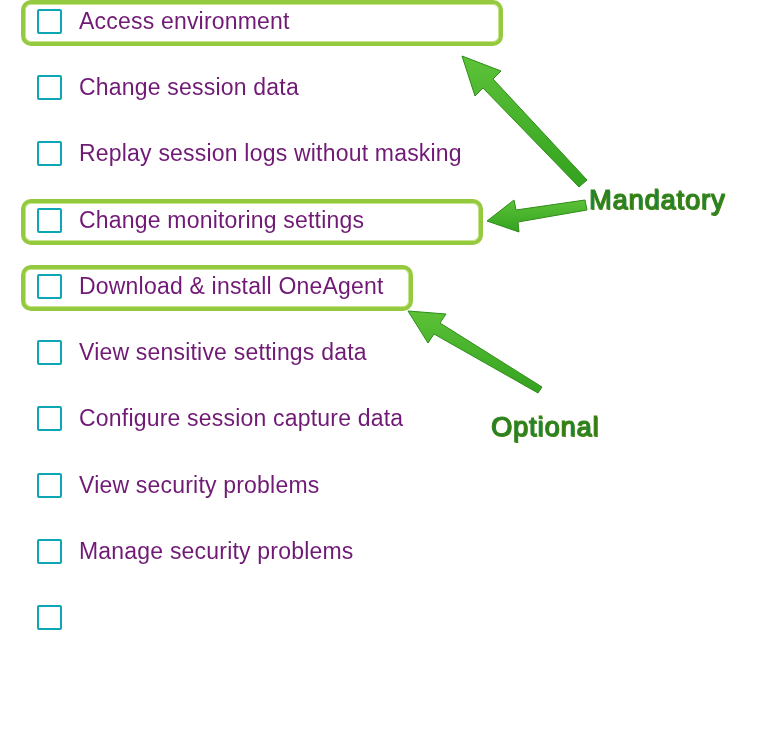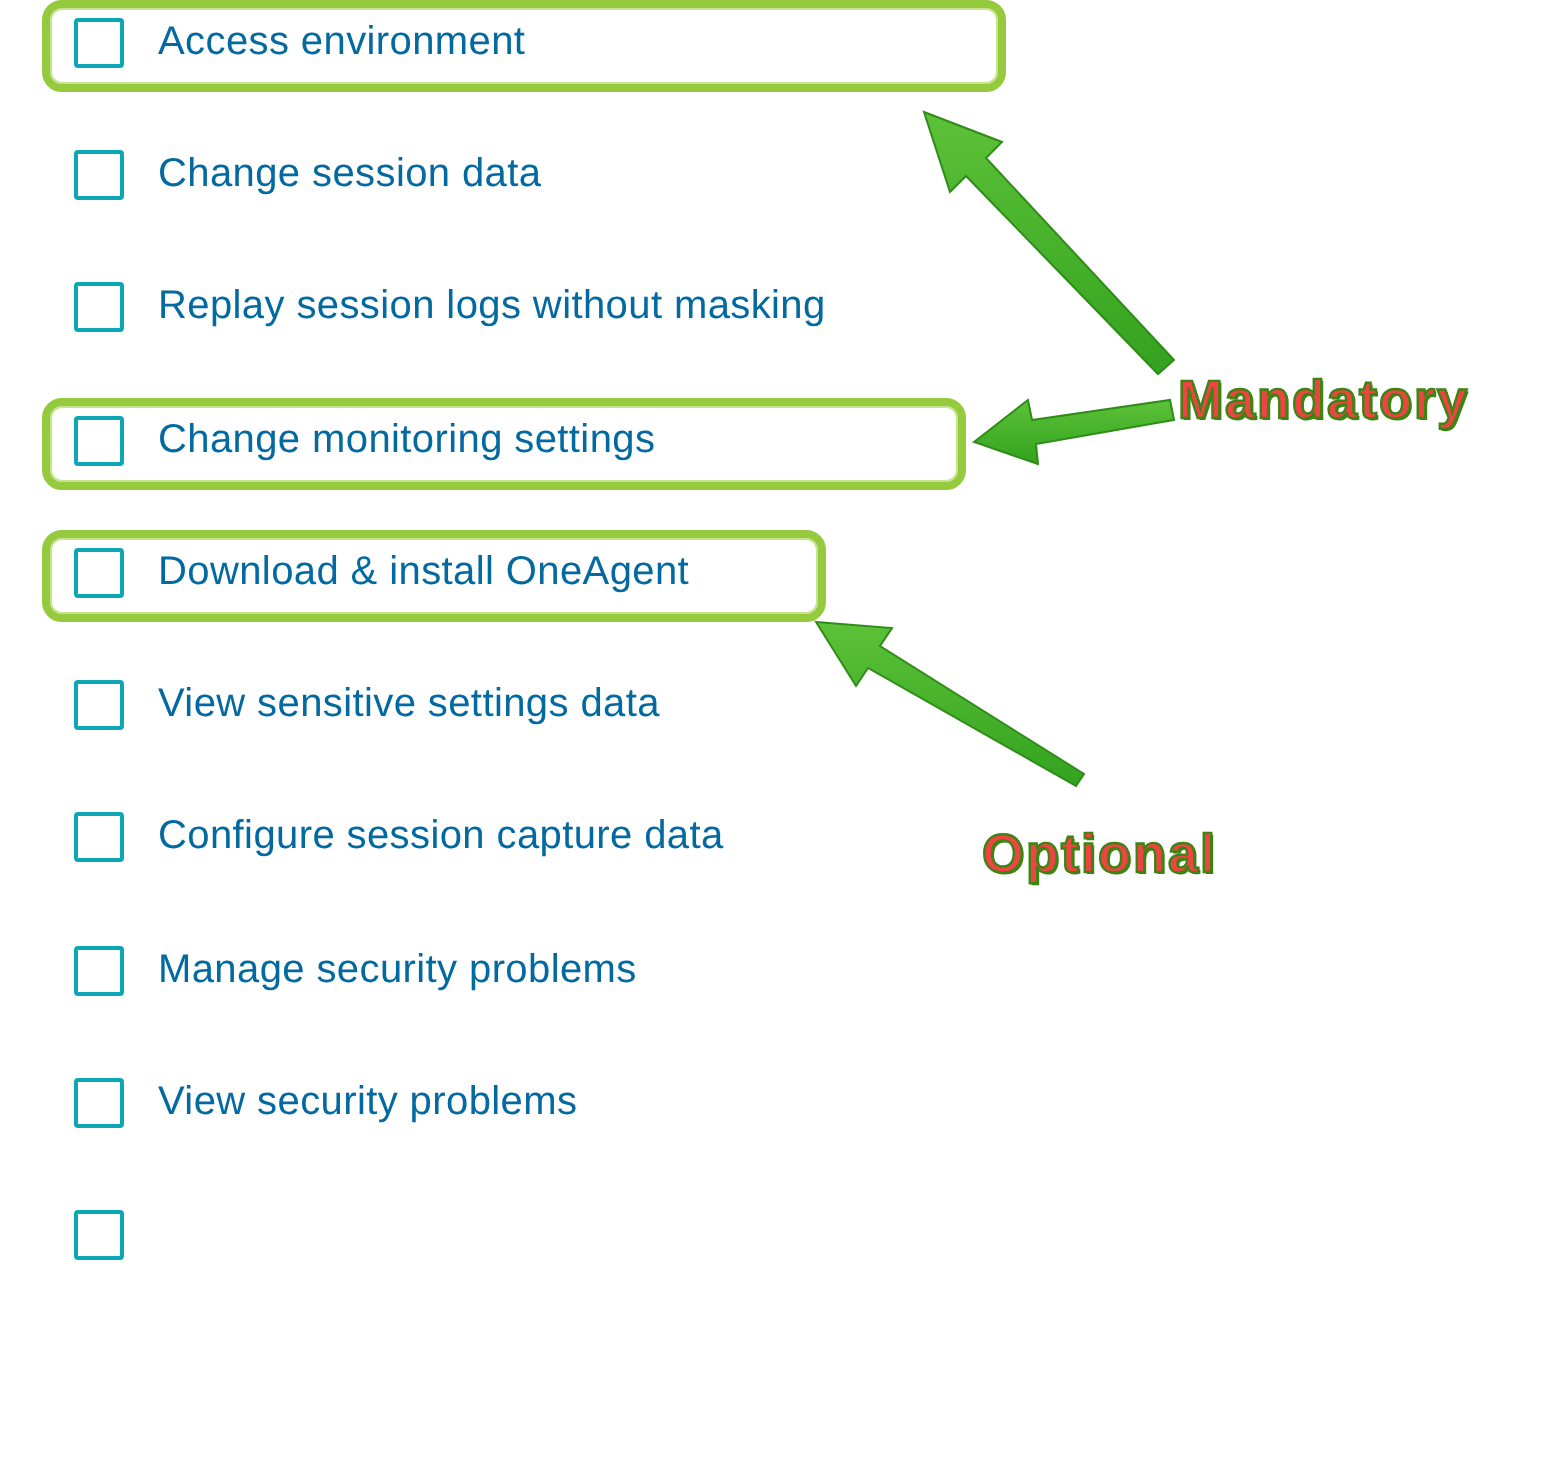--- a/index.html
+++ b/index.html
@@ -33,22 +33,22 @@
     height: 21px;
     flex: none;
     margin-left: 37px;
     background: #ffffff;
     border: 2px solid #0da6b5;
     border-radius: 2px;
     cursor: pointer;
   }
   .label {
     margin-left: 17px;
-    font-size: 20px;
-    color: #0369a1;
+    font-size: 23px;
+    color: #701a75;
     letter-spacing: 0.2px;
   }
 
   
   .hl {
     position: absolute;
     left: 21px;
     top: calc(50% + 2px);
     transform: translateY(-50%);
     height: 38px;
@@ -63,24 +63,24 @@
 
   
   .overlay {
     position: absolute;
     left: 0;
     top: 0;
     pointer-events: none;
   }
   .ann {
     position: absolute;
-    font-weight: bold;
+    font-weight: normal;
     font-size: 27px;
     letter-spacing: 1px;
-    color: #ef4444;
+    color: #15803d;
     -webkit-text-stroke: 1.2px #3e8413;
     text-shadow: 1px 1px 0 #3e8413;
   }
   #ann-mandatory { left: 589px; top: 185px; }
   #ann-optional  { left: 491px; top: 412px; }
 </style>
 </head>
 <body>
 
 <div class="list">
@@ -119,26 +119,26 @@
     <span class="label">View sensitive settings data</span>
   </div>
 
   <div class="row">
     <span class="checkbox"></span>
     <span class="label">Configure session capture data</span>
   </div>
 
   <div class="row">
     <span class="checkbox"></span>
-    <span class="label">Manage security problems</span>
+    <span class="label">View security problems</span>
   </div>
 
   <div class="row">
     <span class="checkbox"></span>
-    <span class="label">View security problems</span>
+    <span class="label">Manage security problems</span>
   </div>
 
   <div class="row">
     <span class="checkbox"></span>
   </div>
 
 </div>
 
 <svg class="overlay" width="771" height="732" viewBox="0 0 771 732">
   <defs>

